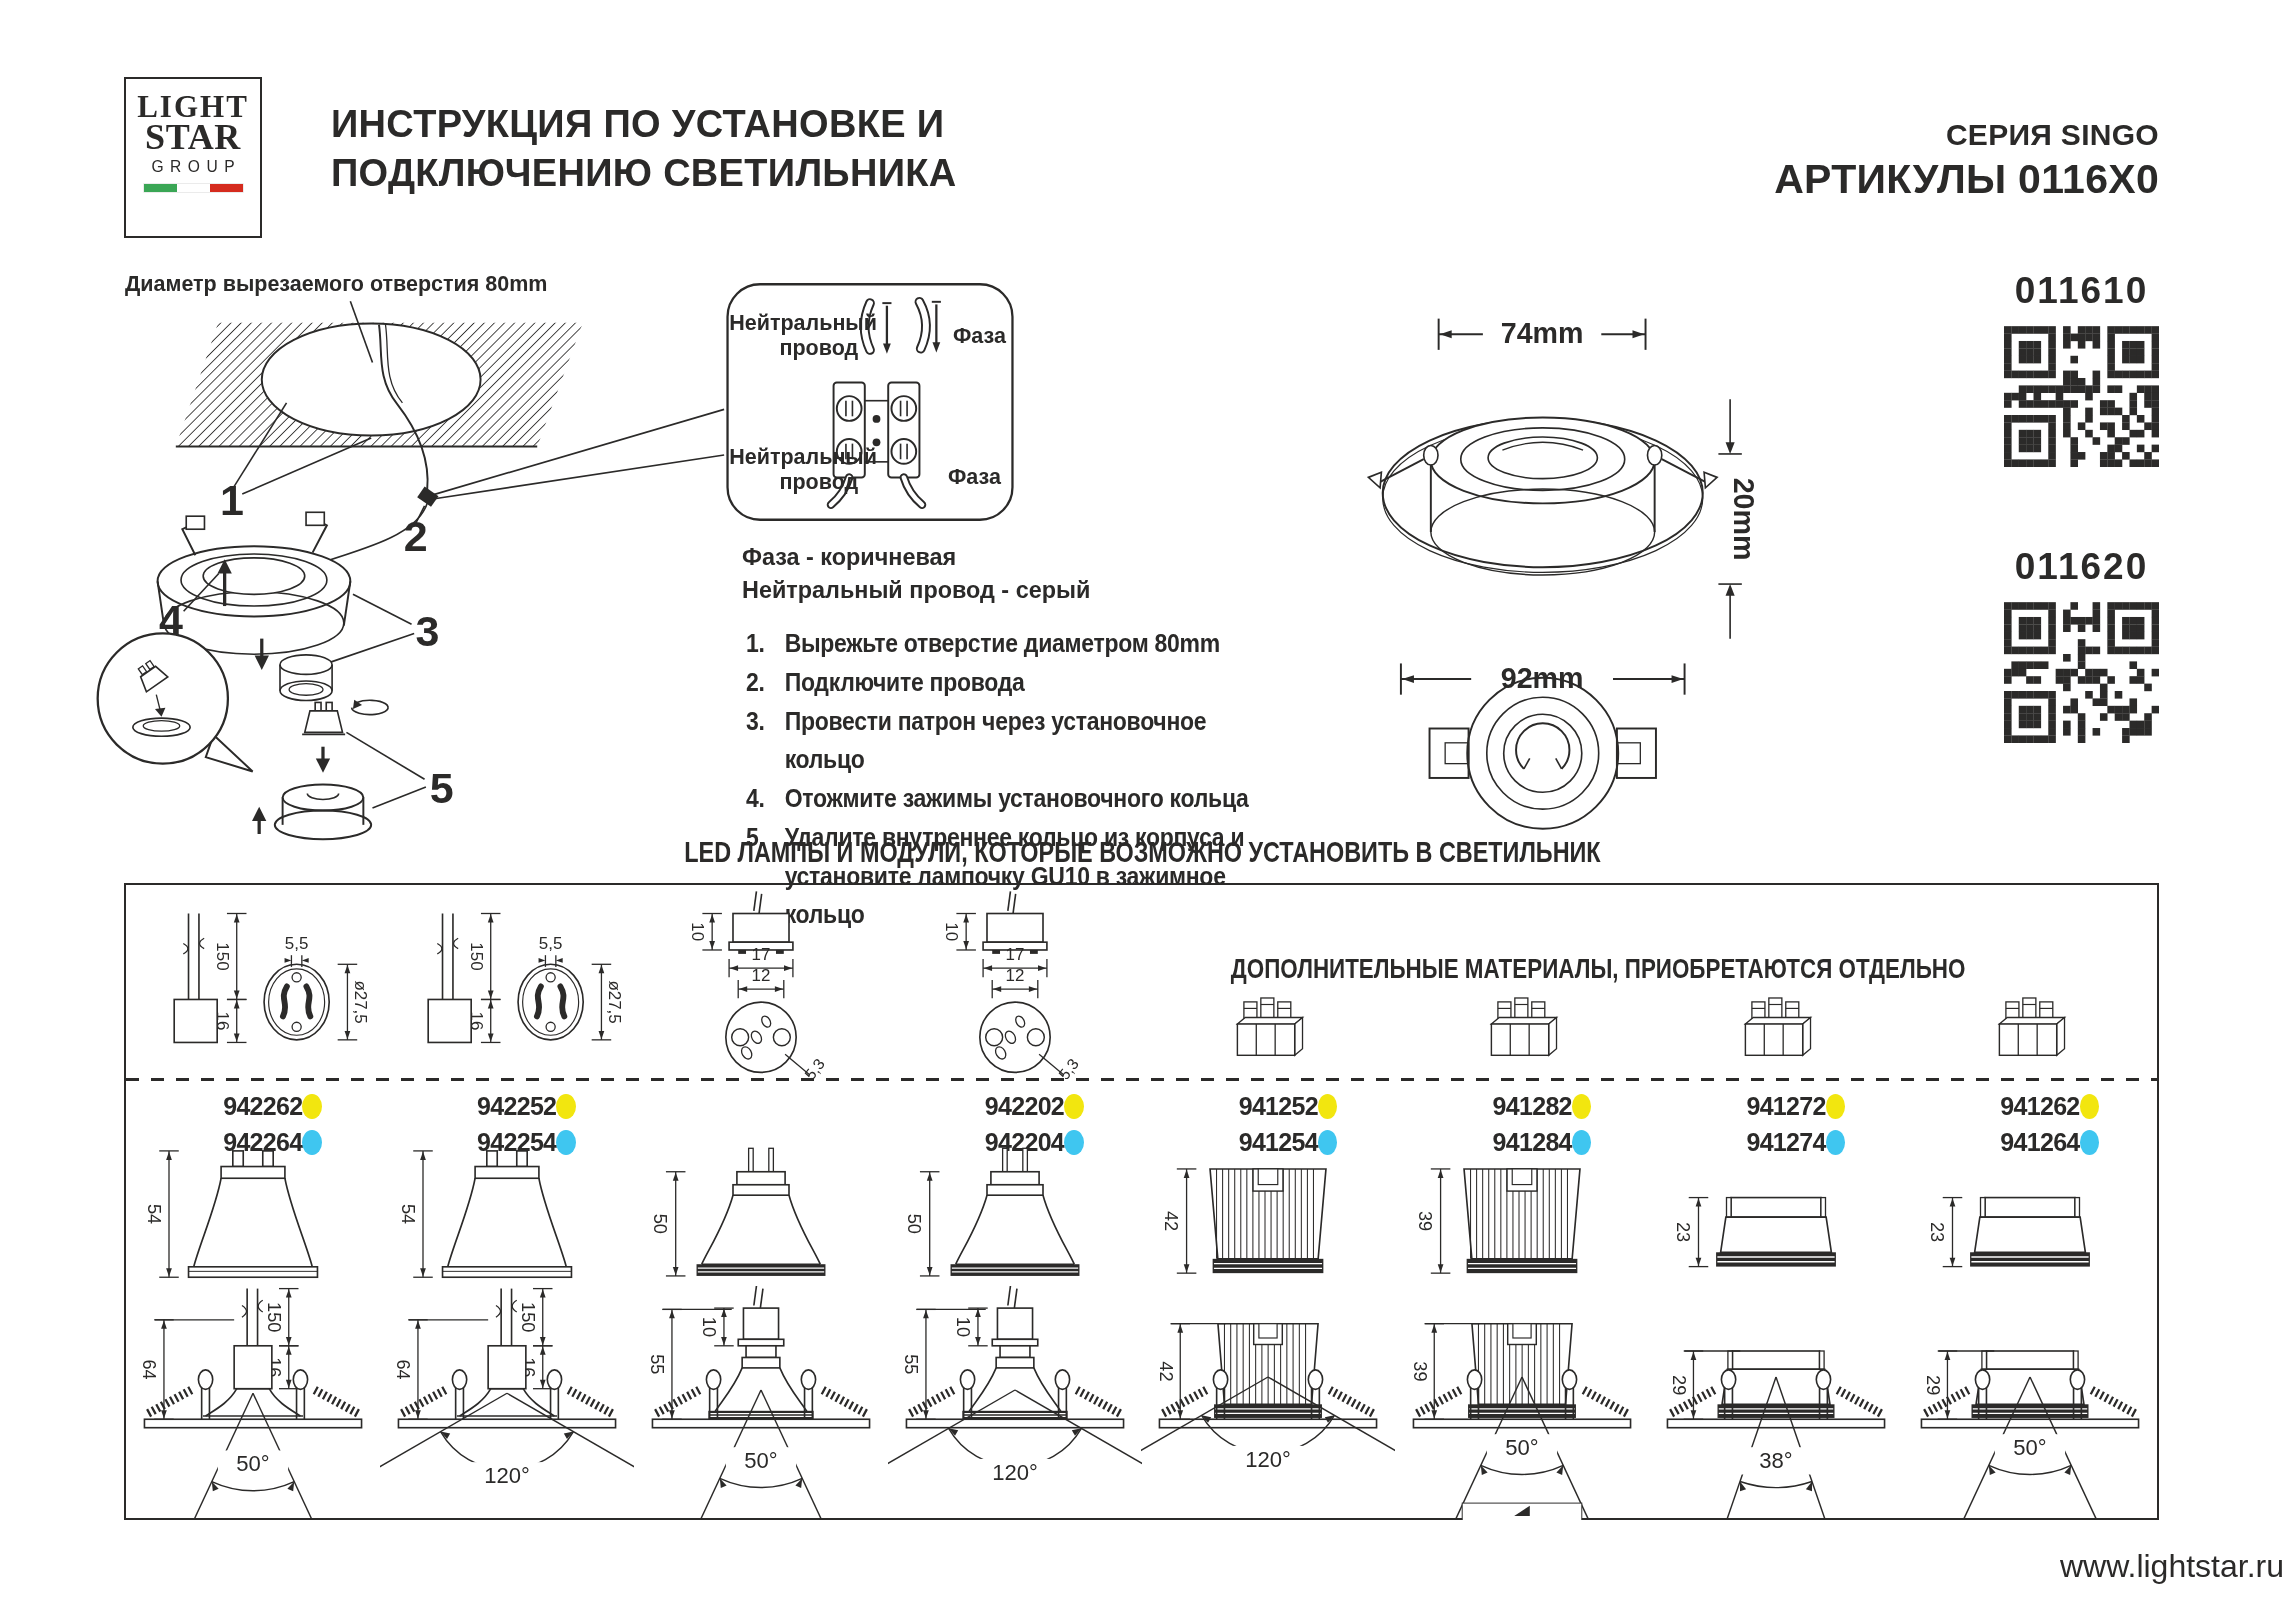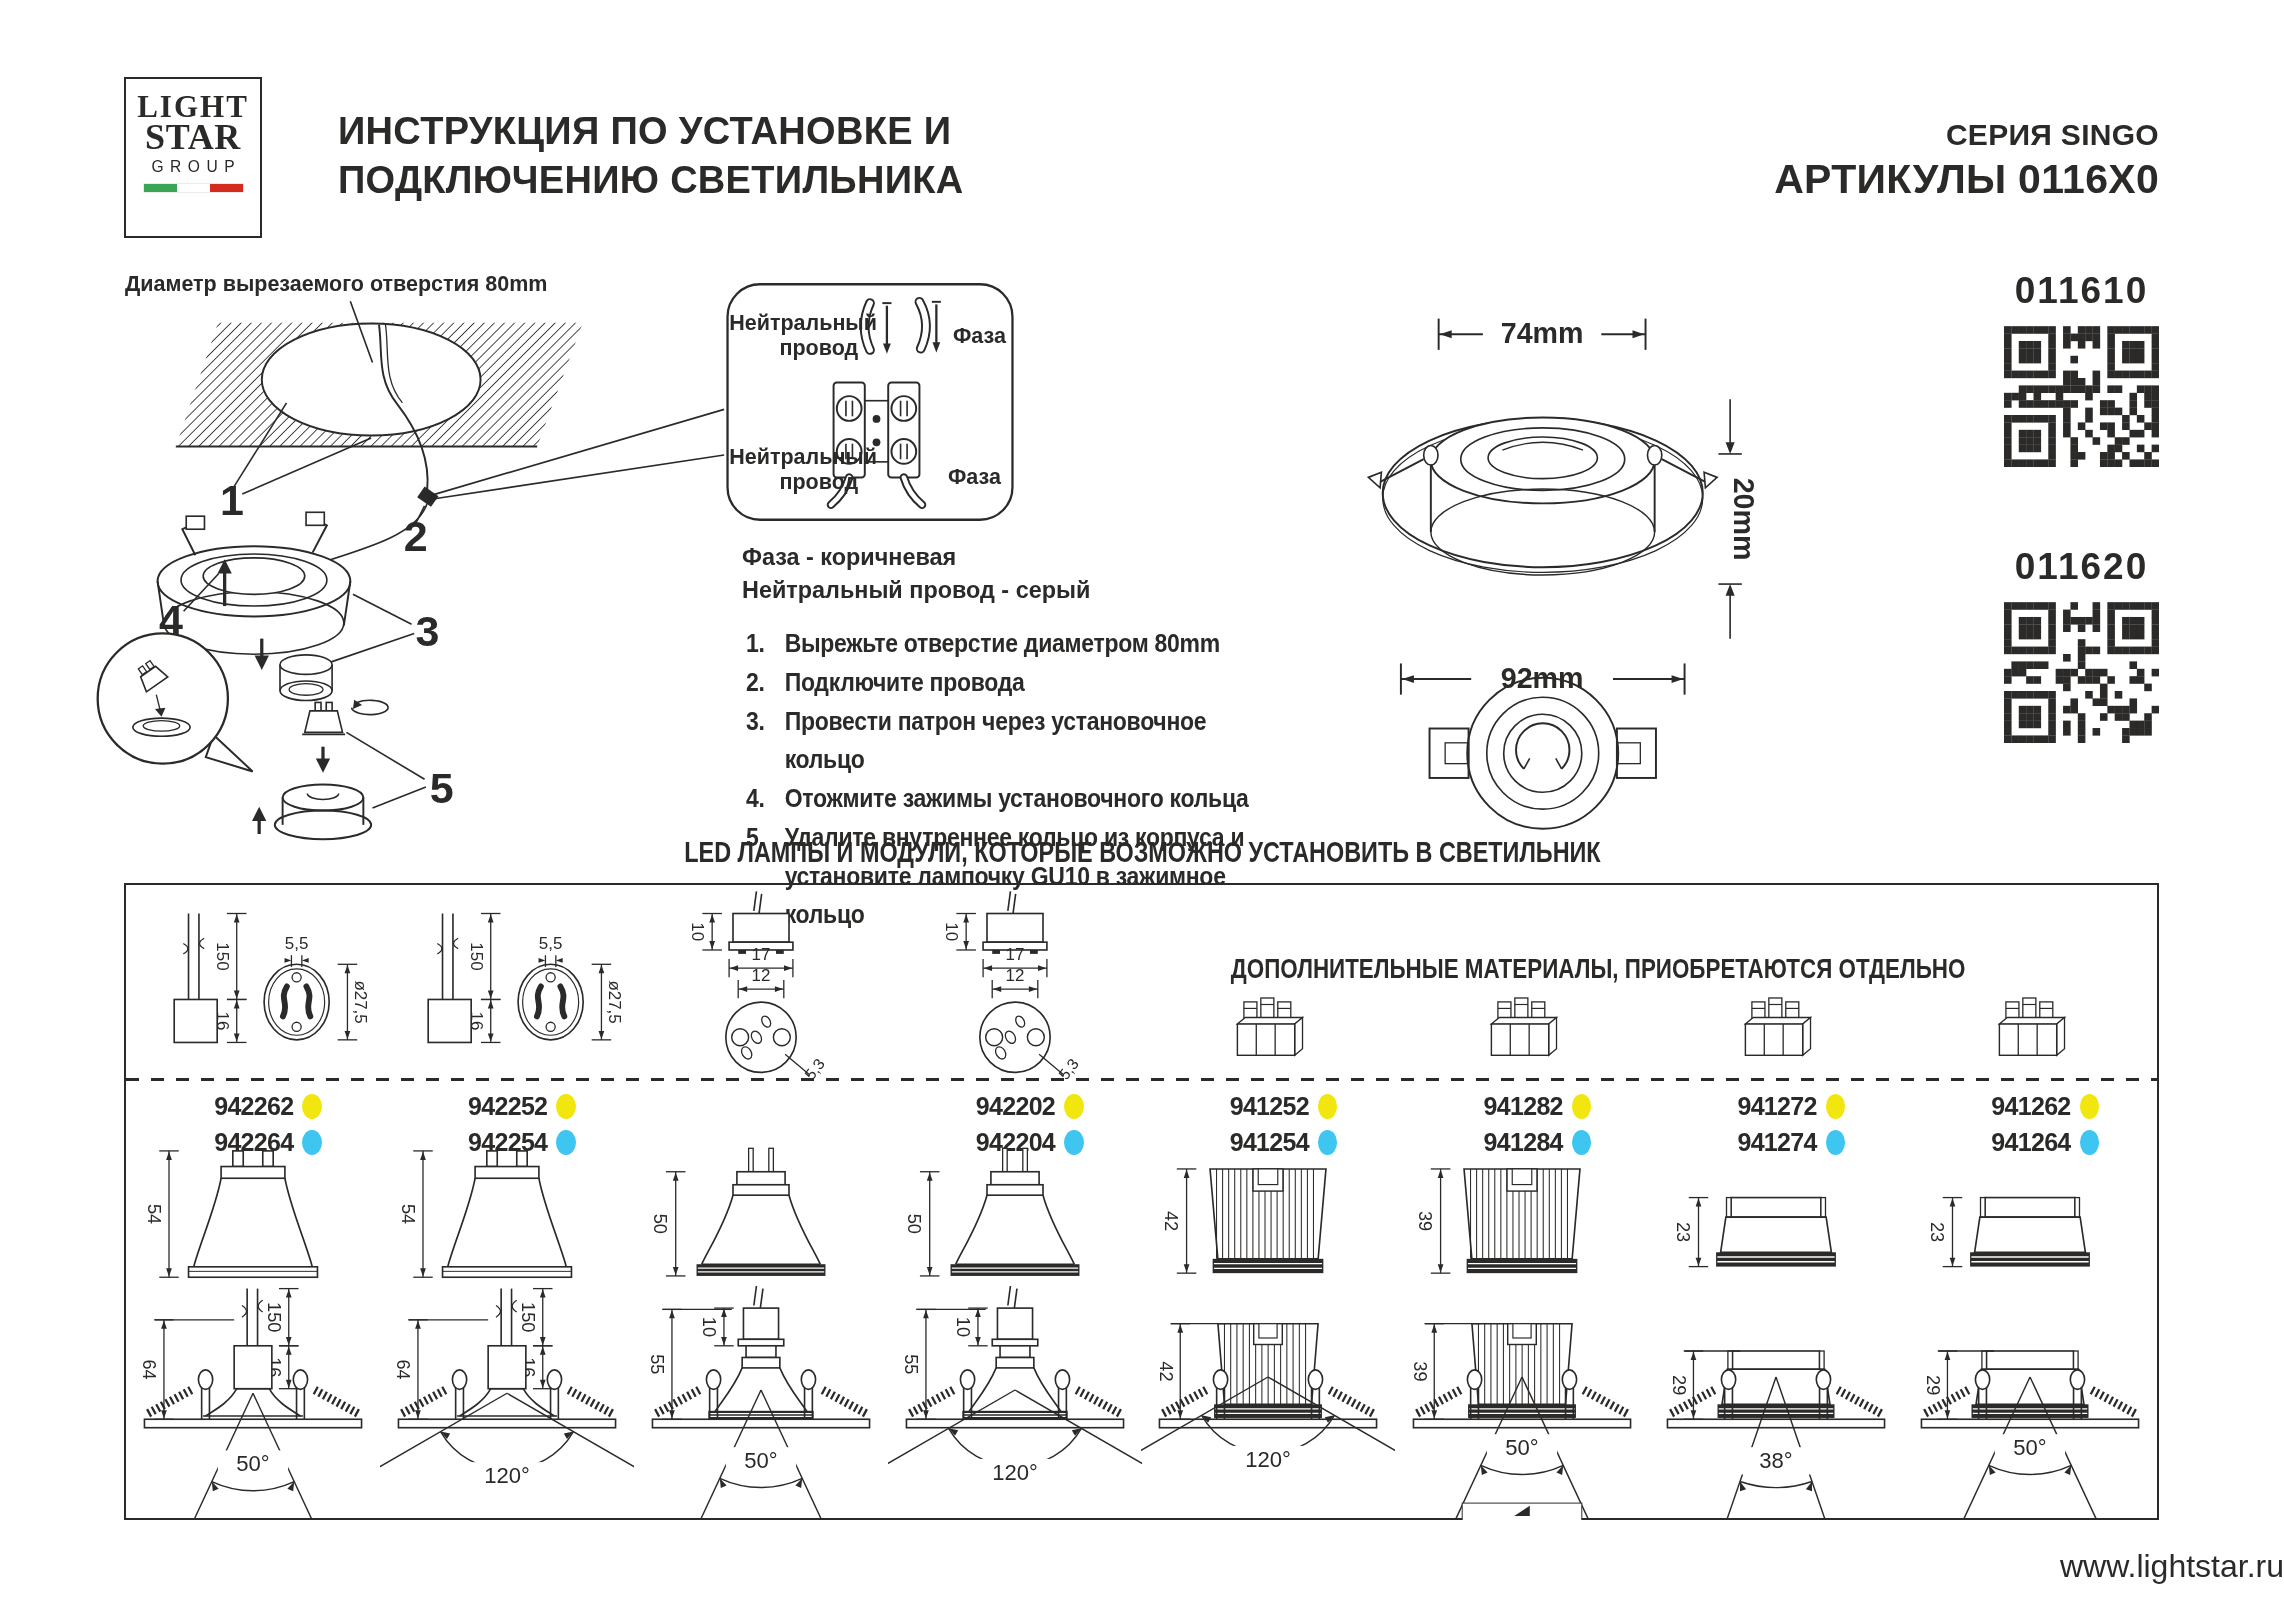--- a/index.html
+++ b/index.html
@@ -32,21 +32,21 @@
   .ledtitle{left:0;top:835px;width:2284px;text-align:center;font-size:30px;font-weight:600;white-space:nowrap}
   .ledtitle span{display:inline-block;transform:scaleX(.78)}
   .box{left:124px;top:883px;width:2035px;height:637px;border:2px solid #2b2a29;box-sizing:border-box}
   .dashline{position:absolute;left:0;top:193px;width:100%;height:2.6px;background:repeating-linear-gradient(90deg,#2b2a29 0 13px,transparent 13px 25px)}
   .extras{position:absolute;left:912px;top:68px;width:1120px;text-align:center;font-size:28px;font-weight:600;white-space:nowrap}
   .extras span{display:inline-block;transform:scaleX(.8)}
   #cols{position:absolute;left:0;top:0;width:100%;height:100%;display:flex}
   .col{flex:1;position:relative}
   .col svg{position:absolute;left:50%;transform:translateX(-50%)}
   .codes{position:absolute;top:207px;left:0;right:0;display:flex;flex-direction:column;align-items:center;gap:6.5px}
-  .crow{display:flex;align-items:center;gap:9px;min-width:138px;justify-content:flex-end}
+  .crow{display:flex;align-items:center;min-width:138px;justify-content:flex-end}
   .ccode{font-size:25px;font-weight:600;letter-spacing:-0.7px}
   .cdot{width:19.5px;height:25px;border-radius:50%;flex:none}
   .footer{left:0;top:1548px;width:2284px;text-align:right;font-size:32px;font-weight:400}
   svg text{font-family:"Liberation Sans",sans-serif}
 </style>
 </head>
 <body>
 
 <div class="page">
 
@@ -54,21 +54,21 @@
     <div class="logo-light">LIGHT</div>
     <div class="logo-star">STAR</div>
     <div class="logo-group">GROUP</div>
     <div class="logo-flag">
       <span id="flag-g" style="background: rgb(58, 166, 85);"></span>
         <span id="flag-w" style="background: rgb(255, 255, 255);"></span>
         <span id="flag-r" style="background: rgb(213, 43, 30);"></span>
     </div>
   </div>
 
-  <h1 class="abs title" style="margin:11px">
+  <h1 class="abs title" style="margin:4px">
     <span>ИНСТРУКЦИЯ ПО УСТАНОВКЕ И</span><br>
     <span>ПОДКЛЮЧЕНИЮ СВЕТИЛЬНИКА</span>
   </h1>
   <div class="abs series">СЕРИЯ SINGO</div>
   <div class="abs articles-label">АРТИКУЛЫ 0116X0</div>
 
   <div class="abs note">Диаметр вырезаемого отверстия 80mm</div>
   <svg class="abs" style="left:91px;top:300px" width="645" height="547" viewBox="0 0 990 840">
     <defs>
       <pattern id="hatch" width="11" height="11" patternTransform="rotate(45)" patternUnits="userSpaceOnUse">

